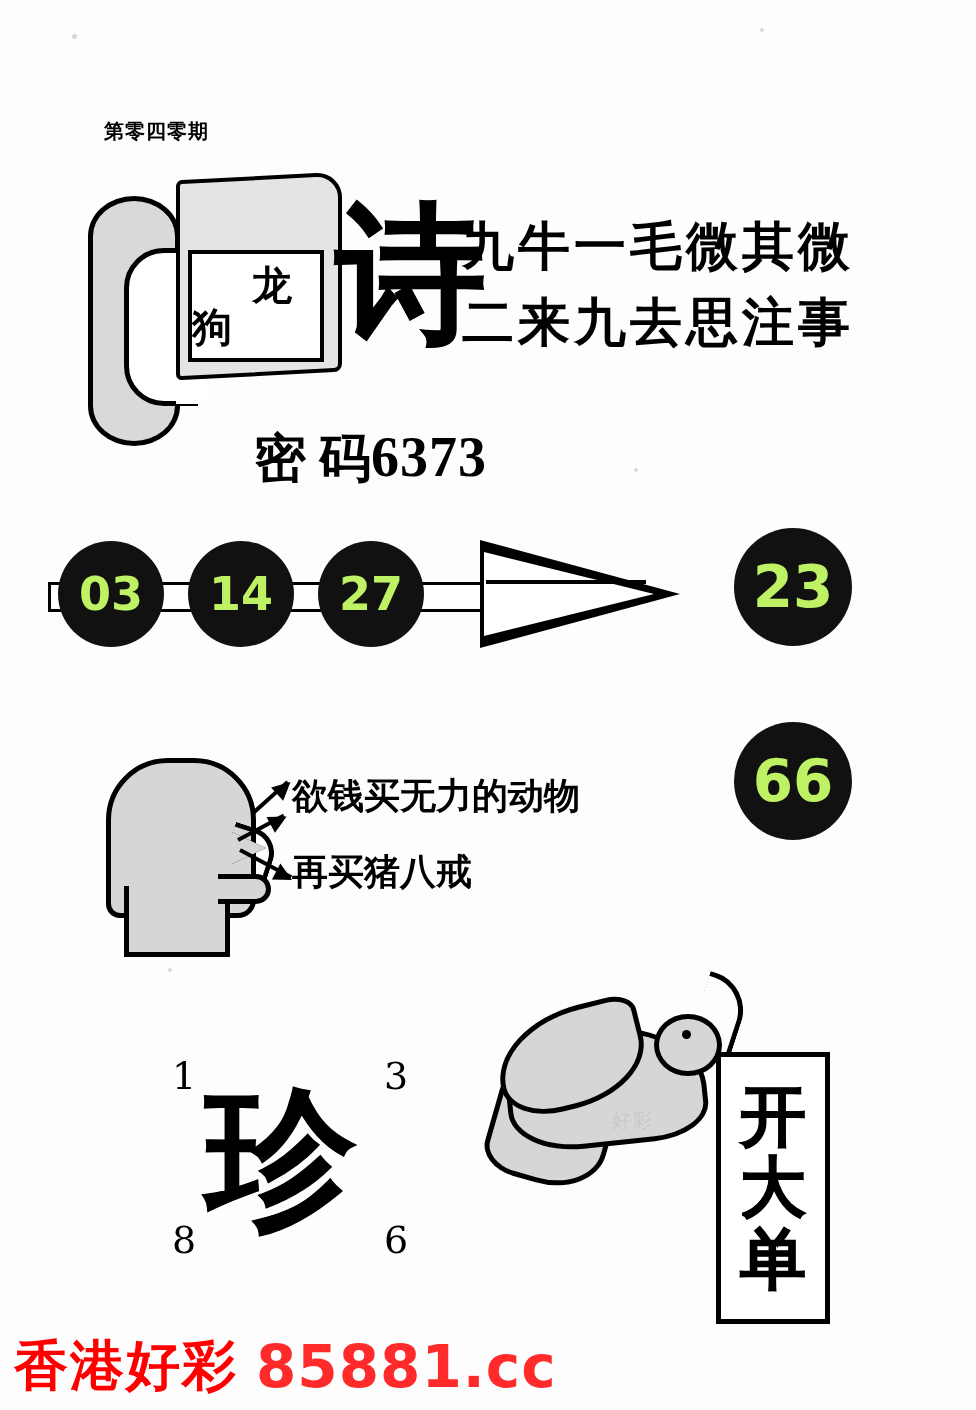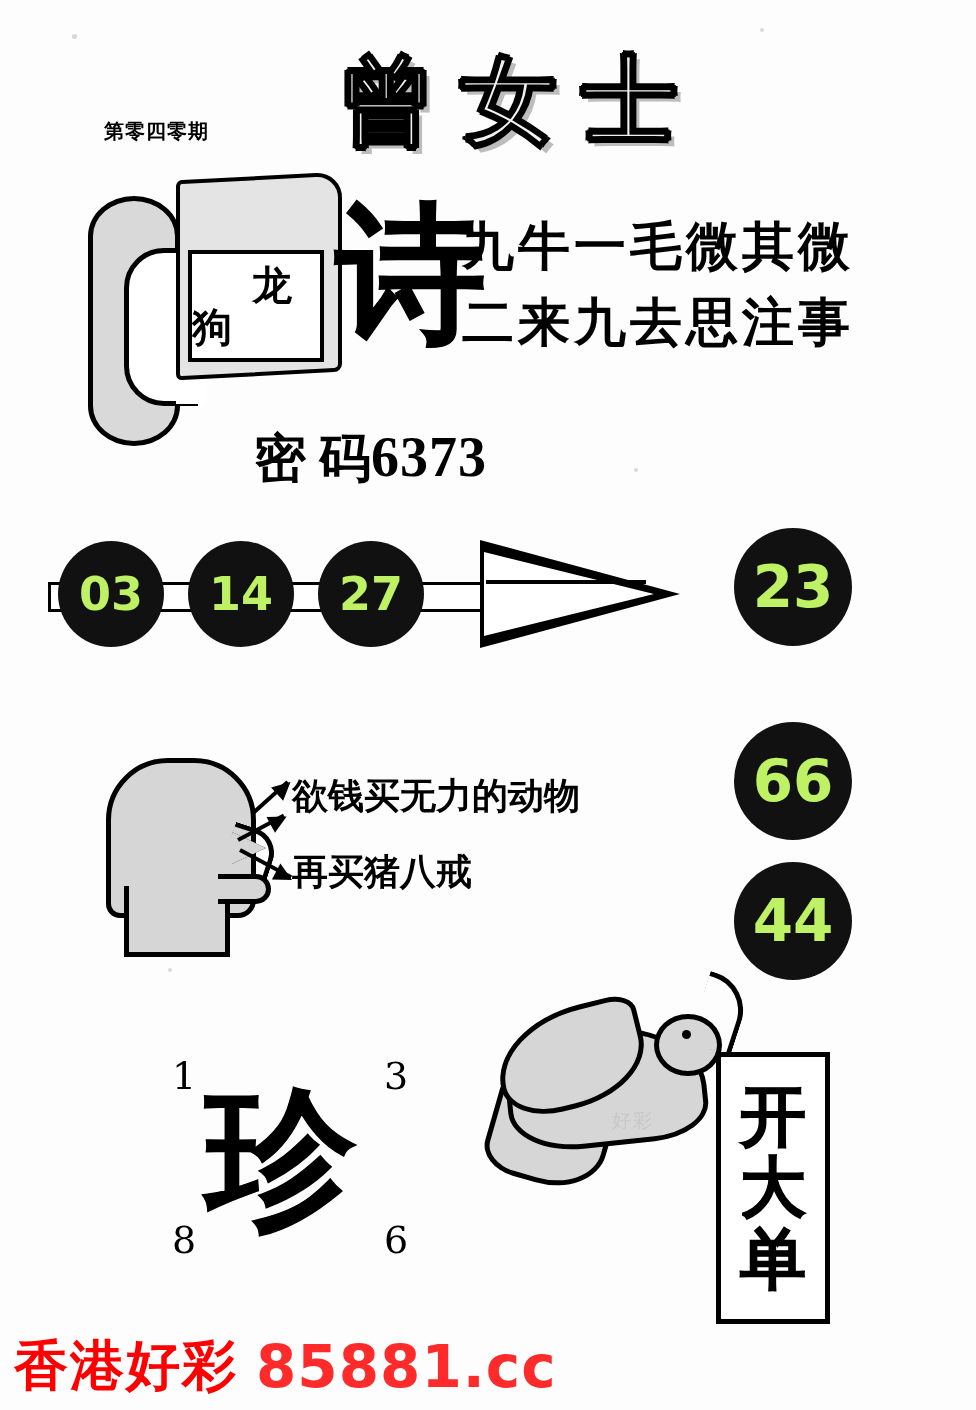--- a/index.html
+++ b/index.html
@@ -484,21 +484,20 @@
 <body>
 
 <div class="page">
 
   <div class="speck" style="left:72px;top:34px;width:5px;height:5px;"></div>
   <div class="speck" style="left:634px;top:468px;width:4px;height:4px;"></div>
   <div class="speck" style="left:168px;top:968px;width:4px;height:4px;"></div>
   <div class="speck" style="left:760px;top:28px;width:4px;height:4px;"></div>
 
   <div class="issue-label">第零四零期</div>
-  <div class="brand-title">曾女士</div>
 
   <div class="phone-shape">
     <div class="body"></div>
     <div class="notch"></div>
     <div class="notch-cover"></div>
   </div>
 
   <div class="screen-box">
     <div class="outer"></div>
     <div class="inner"></div>
@@ -519,21 +518,20 @@
     <div class="arrow-head"></div>
     <div class="arrow-head-in"></div>
     <div class="arrow-head-in2"></div>
     <div class="ball left l1">03</div>
     <div class="ball left l2">14</div>
     <div class="ball left l3">27</div>
   </div>
 
   <div class="ball right r1">23</div>
   <div class="ball right r2">66</div>
-  <div class="ball right r3">44</div>
 
   <div class="head-icon">
     <div class="skull"></div>
     <div class="neck"></div>
     <div class="nose"></div>
     <div class="nose-line"></div>
     <div class="lips"></div>
   </div>
   <div class="sp-arrow a1"></div>
   <div class="sp-arrow a2"></div>

